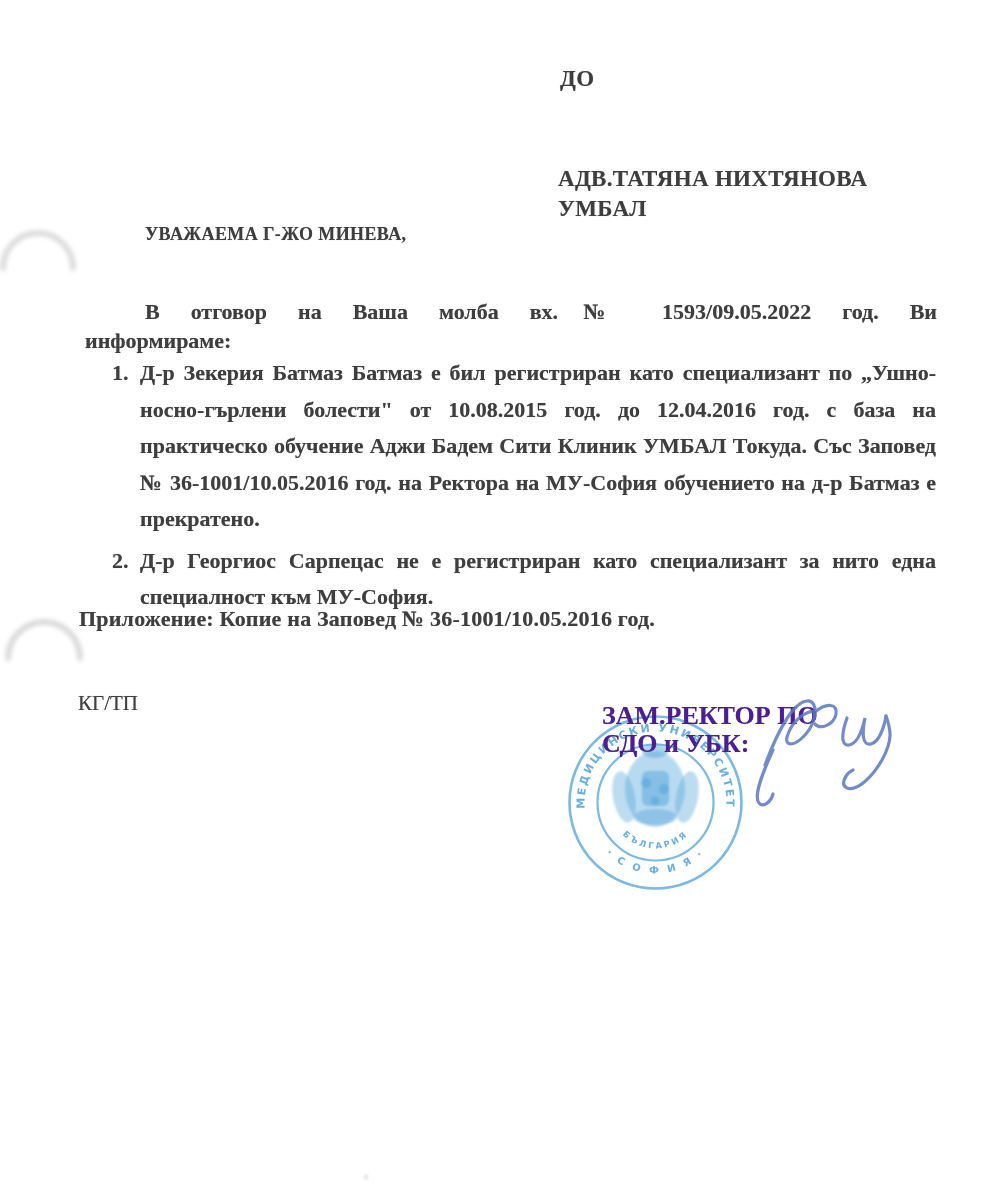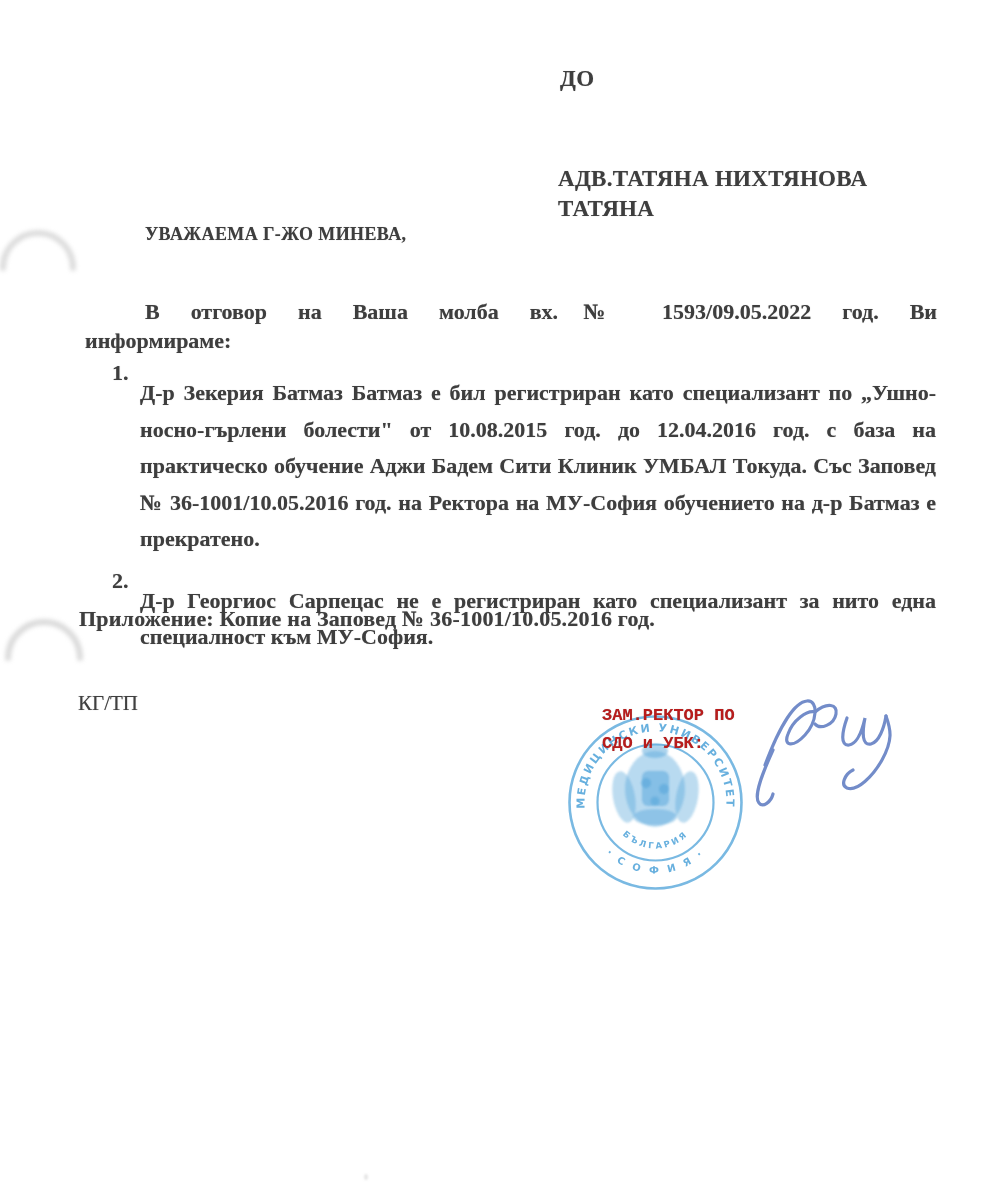--- a/index.html
+++ b/index.html
@@ -19,27 +19,27 @@
   .recipient{left:558px;top:120px;font-size:23px;line-height:30px;letter-spacing:.3px;margin-top:44px;}
   .salutation{left:145px;top:224px;font-size:18px;letter-spacing:.4px;}
 
   .intro-line1{left:145px;top:293px;width:792px;font-size:22px;line-height:37px;
     text-align:justify;text-align-last:justify;}
   .intro-line2{left:85px;top:322px;font-size:22px;line-height:37px;}
 
   .numlist{left:112px;top:355px;width:824px;font-size:22px;line-height:36.5px;}
   .li{display:flex;}
   .li .num{flex:0 0 28px;}
-  .li .litext{flex:1;text-align:justify;margin-top:20px;}
+  .li .litext{flex:1;text-align:justify;}
   .li + .li{margin-top:5px;}
 
   .attachment{left:79px;top:606px;font-size:22px;letter-spacing:.2px;}
   .initials{left:78px;top:691px;font-size:21px;font-weight:normal;color:#404040;}
 
-  .closing{left:602px;top:702px;font-size:17px;line-height:28px;z-index:3;color:#b91c1c;font-family:Liberation Mono, monospace;}
+  .closing{left:602px;top:702px;font-size:26px;line-height:28px;z-index:3;color:#4c1d95;}
   .closing .signee{letter-spacing:.2px;}
 
   .stamp-svg{left:558px;top:705px;z-index:2;opacity:.92;}
   .sig-svg{left:735px;top:688px;z-index:4;}
   .arc-svg{z-index:1;}
   .speck{left:364px;top:1174px;width:4px;height:6px;background:#e6e6e6;
     border-radius:50%;filter:blur(1px);}
 </style>
 </head>
 <body>
@@ -50,21 +50,21 @@
     <path d="M 3 68 A 35 35 0 1 1 73 68" fill="none" stroke="#dcdcdc" stroke-width="6" stroke-linecap="round" style="filter:blur(2px)"></path>
   </svg>
   <svg class="abs arc-svg" style="left:0;top:592px" width="95" height="95">
     <path d="M 8 66 A 36 36 0 1 1 80 66" fill="none" stroke="#dadada" stroke-width="6" stroke-linecap="round" style="filter:blur(2px)"></path>
   </svg>
   <div class="abs speck"></div>
 
   <div class="abs scan b to-label">ДО</div>
   <div class="abs scan b recipient">
     <div>АДВ.ТАТЯНА НИХТЯНОВА</div>
-    <div>ТАТЯНА</div>
+    <div>УМБАЛ</div>
   </div>
 
   <div class="abs scan b salutation">УВАЖАЕМА Г-ЖО МИНЕВА,</div>
 
   <div class="abs scan b intro-line1">В отговор на Ваша молба вх.№ 1593/09.05.2022 год. Ви</div>
   <div class="abs scan b intro-line2">информираме:</div>
 
   <div class="abs scan b numlist">
     <div class="li">
       <span class="num">1.</span>

